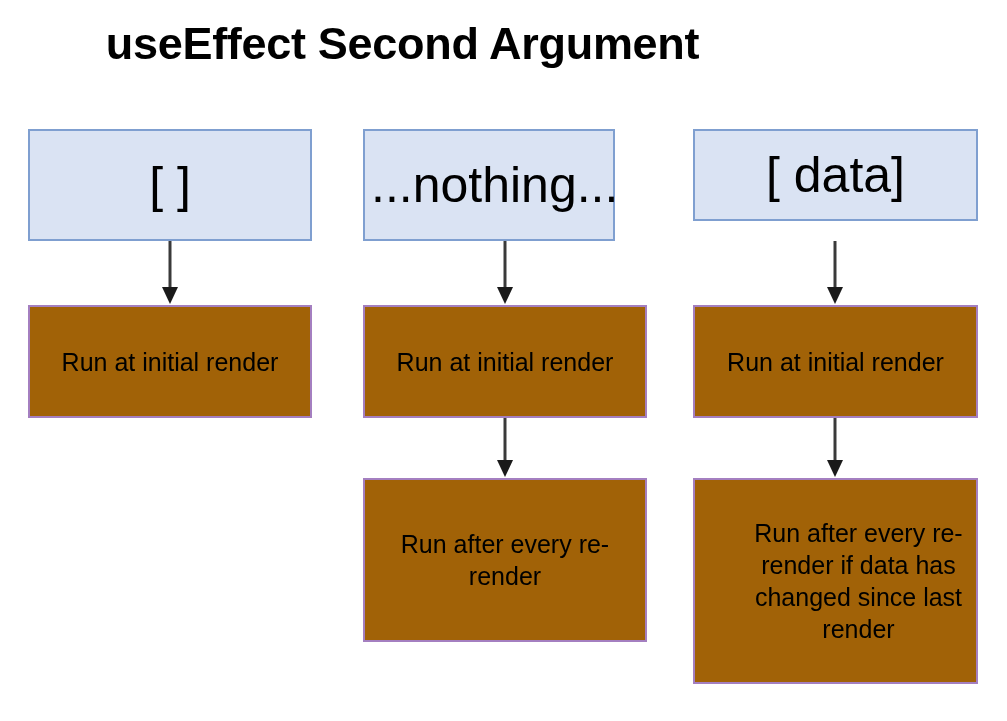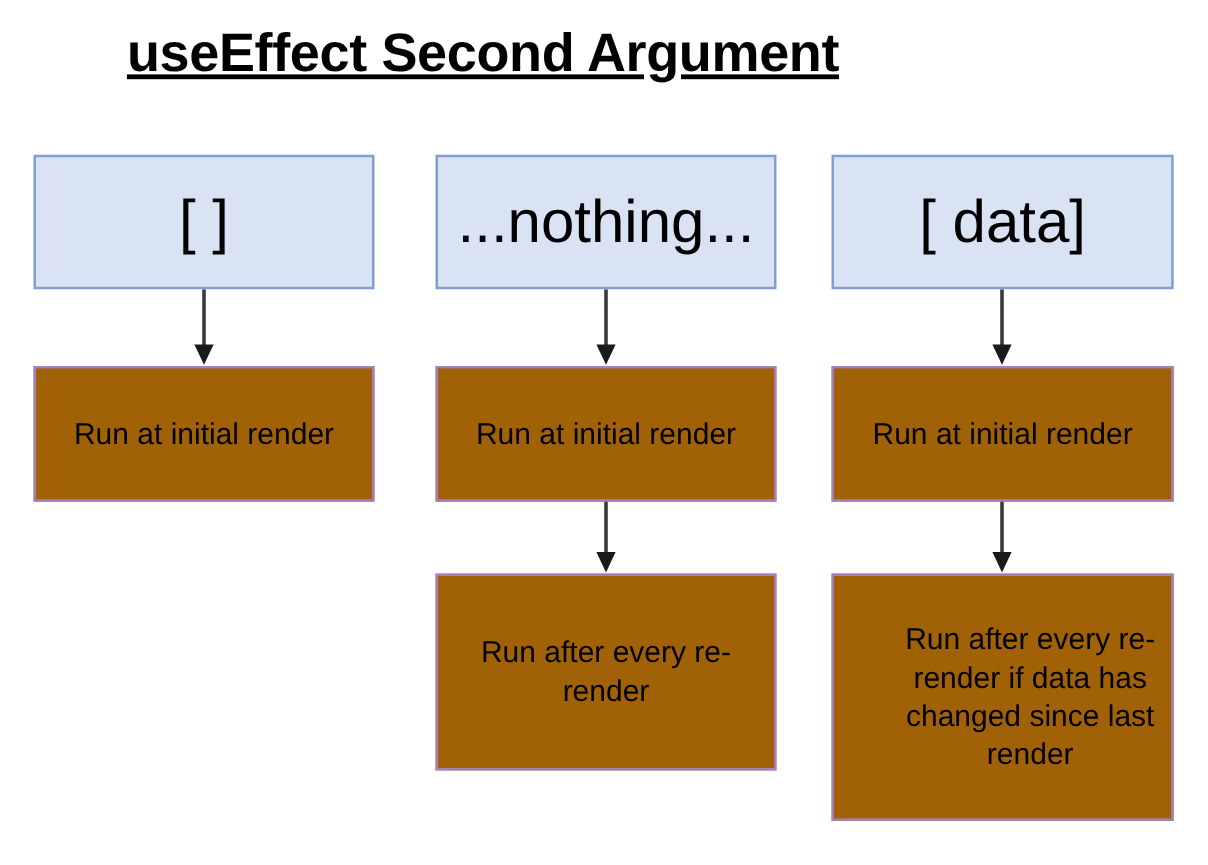--- a/index.html
+++ b/index.html
@@ -29,21 +29,20 @@
     position: absolute;
     left: 0;
     top: 16px;
     width: 805px;
     text-align: center;
     font-size: 45px;
     font-weight: bold;
     letter-spacing: -0.3px;
     line-height: 56px;
     white-space: nowrap;
-    text-decoration: underline;
   }
 
   
   .node {
     position: absolute;
     box-sizing: border-box;
     border-width: 2px;
     border-style: solid;
     display: flex;
     align-items: center;
@@ -101,21 +100,21 @@
     <svg width="30" height="64" viewBox="0 0 30 64">
       <line x1="15" y1="0" x2="15" y2="52" stroke="#3a3a3a" stroke-width="3"></line>
       <polygon points="15,63 7,46 23,46" fill="#1a1a1a"></polygon>
     </svg>
   </div>
 
   <div class="node outcome" style="left:28px; top:305px; width:284px; height:113px;">
     <span class="node-label">Run at initial render</span>
   </div>
 
-  <div class="node arg" style="left:363px; top:129px; width:284px; height:112px;">
+  <div class="node arg" style="left:363px; top:129px; width:252px; height:112px;">
     <span class="node-label">...nothing...</span>
   </div>
 
   <div class="connector" style="left:490px; top:241px; width:30px; height:64px;">
     <svg width="30" height="64" viewBox="0 0 30 64">
       <line x1="15" y1="0" x2="15" y2="52" stroke="#3a3a3a" stroke-width="3"></line>
       <polygon points="15,63 7,46 23,46" fill="#1a1a1a"></polygon>
     </svg>
   </div>
 
@@ -127,21 +126,21 @@
     <svg width="30" height="60" viewBox="0 0 30 60">
       <line x1="15" y1="0" x2="15" y2="48" stroke="#3a3a3a" stroke-width="3"></line>
       <polygon points="15,59 7,42 23,42" fill="#1a1a1a"></polygon>
     </svg>
   </div>
 
   <div class="node outcome" style="left:363px; top:478px; width:284px; height:164px;">
     <span class="node-label">Run after every re-render</span>
   </div>
 
-  <div class="node arg" style="left:693px; top:129px; width:285px; height:112px;">
+  <div class="node arg" style="left:693px; top:129px; width:285px; height:92px;">
     <span class="node-label">[ data]</span>
   </div>
 
   <div class="connector" style="left:820px; top:241px; width:30px; height:64px;">
     <svg width="30" height="64" viewBox="0 0 30 64">
       <line x1="15" y1="0" x2="15" y2="52" stroke="#3a3a3a" stroke-width="3"></line>
       <polygon points="15,63 7,46 23,46" fill="#1a1a1a"></polygon>
     </svg>
   </div>
 

